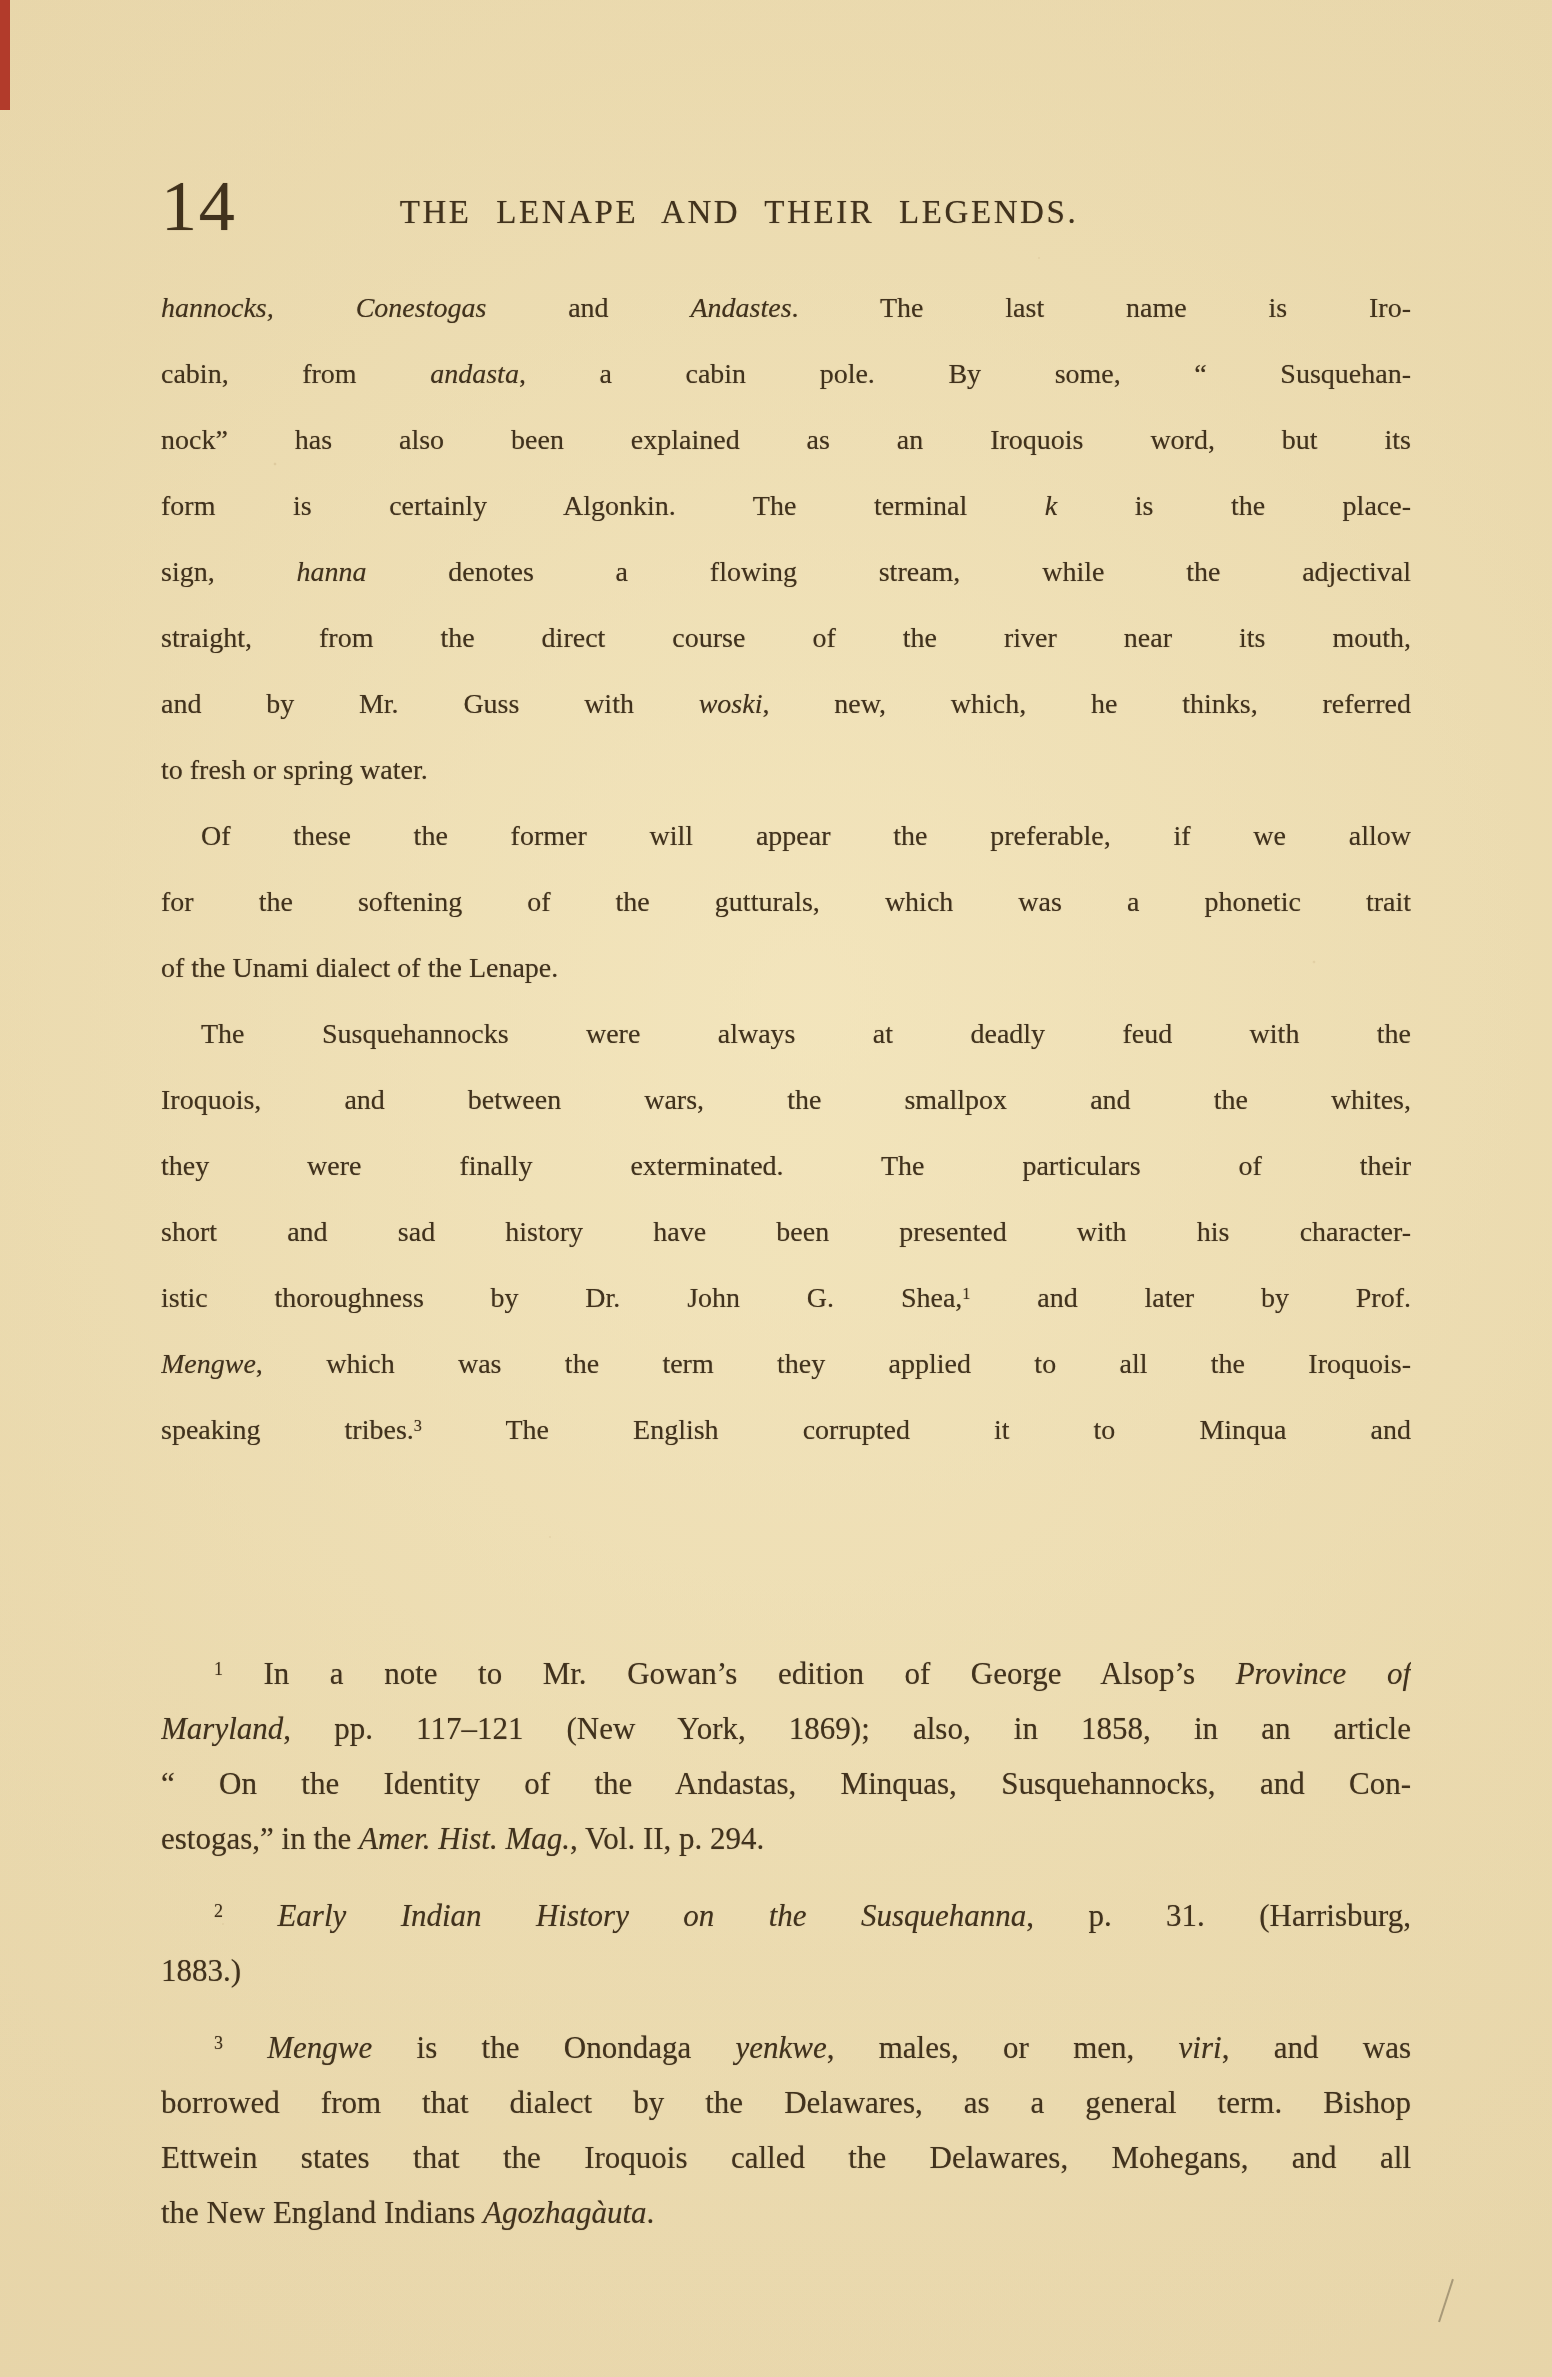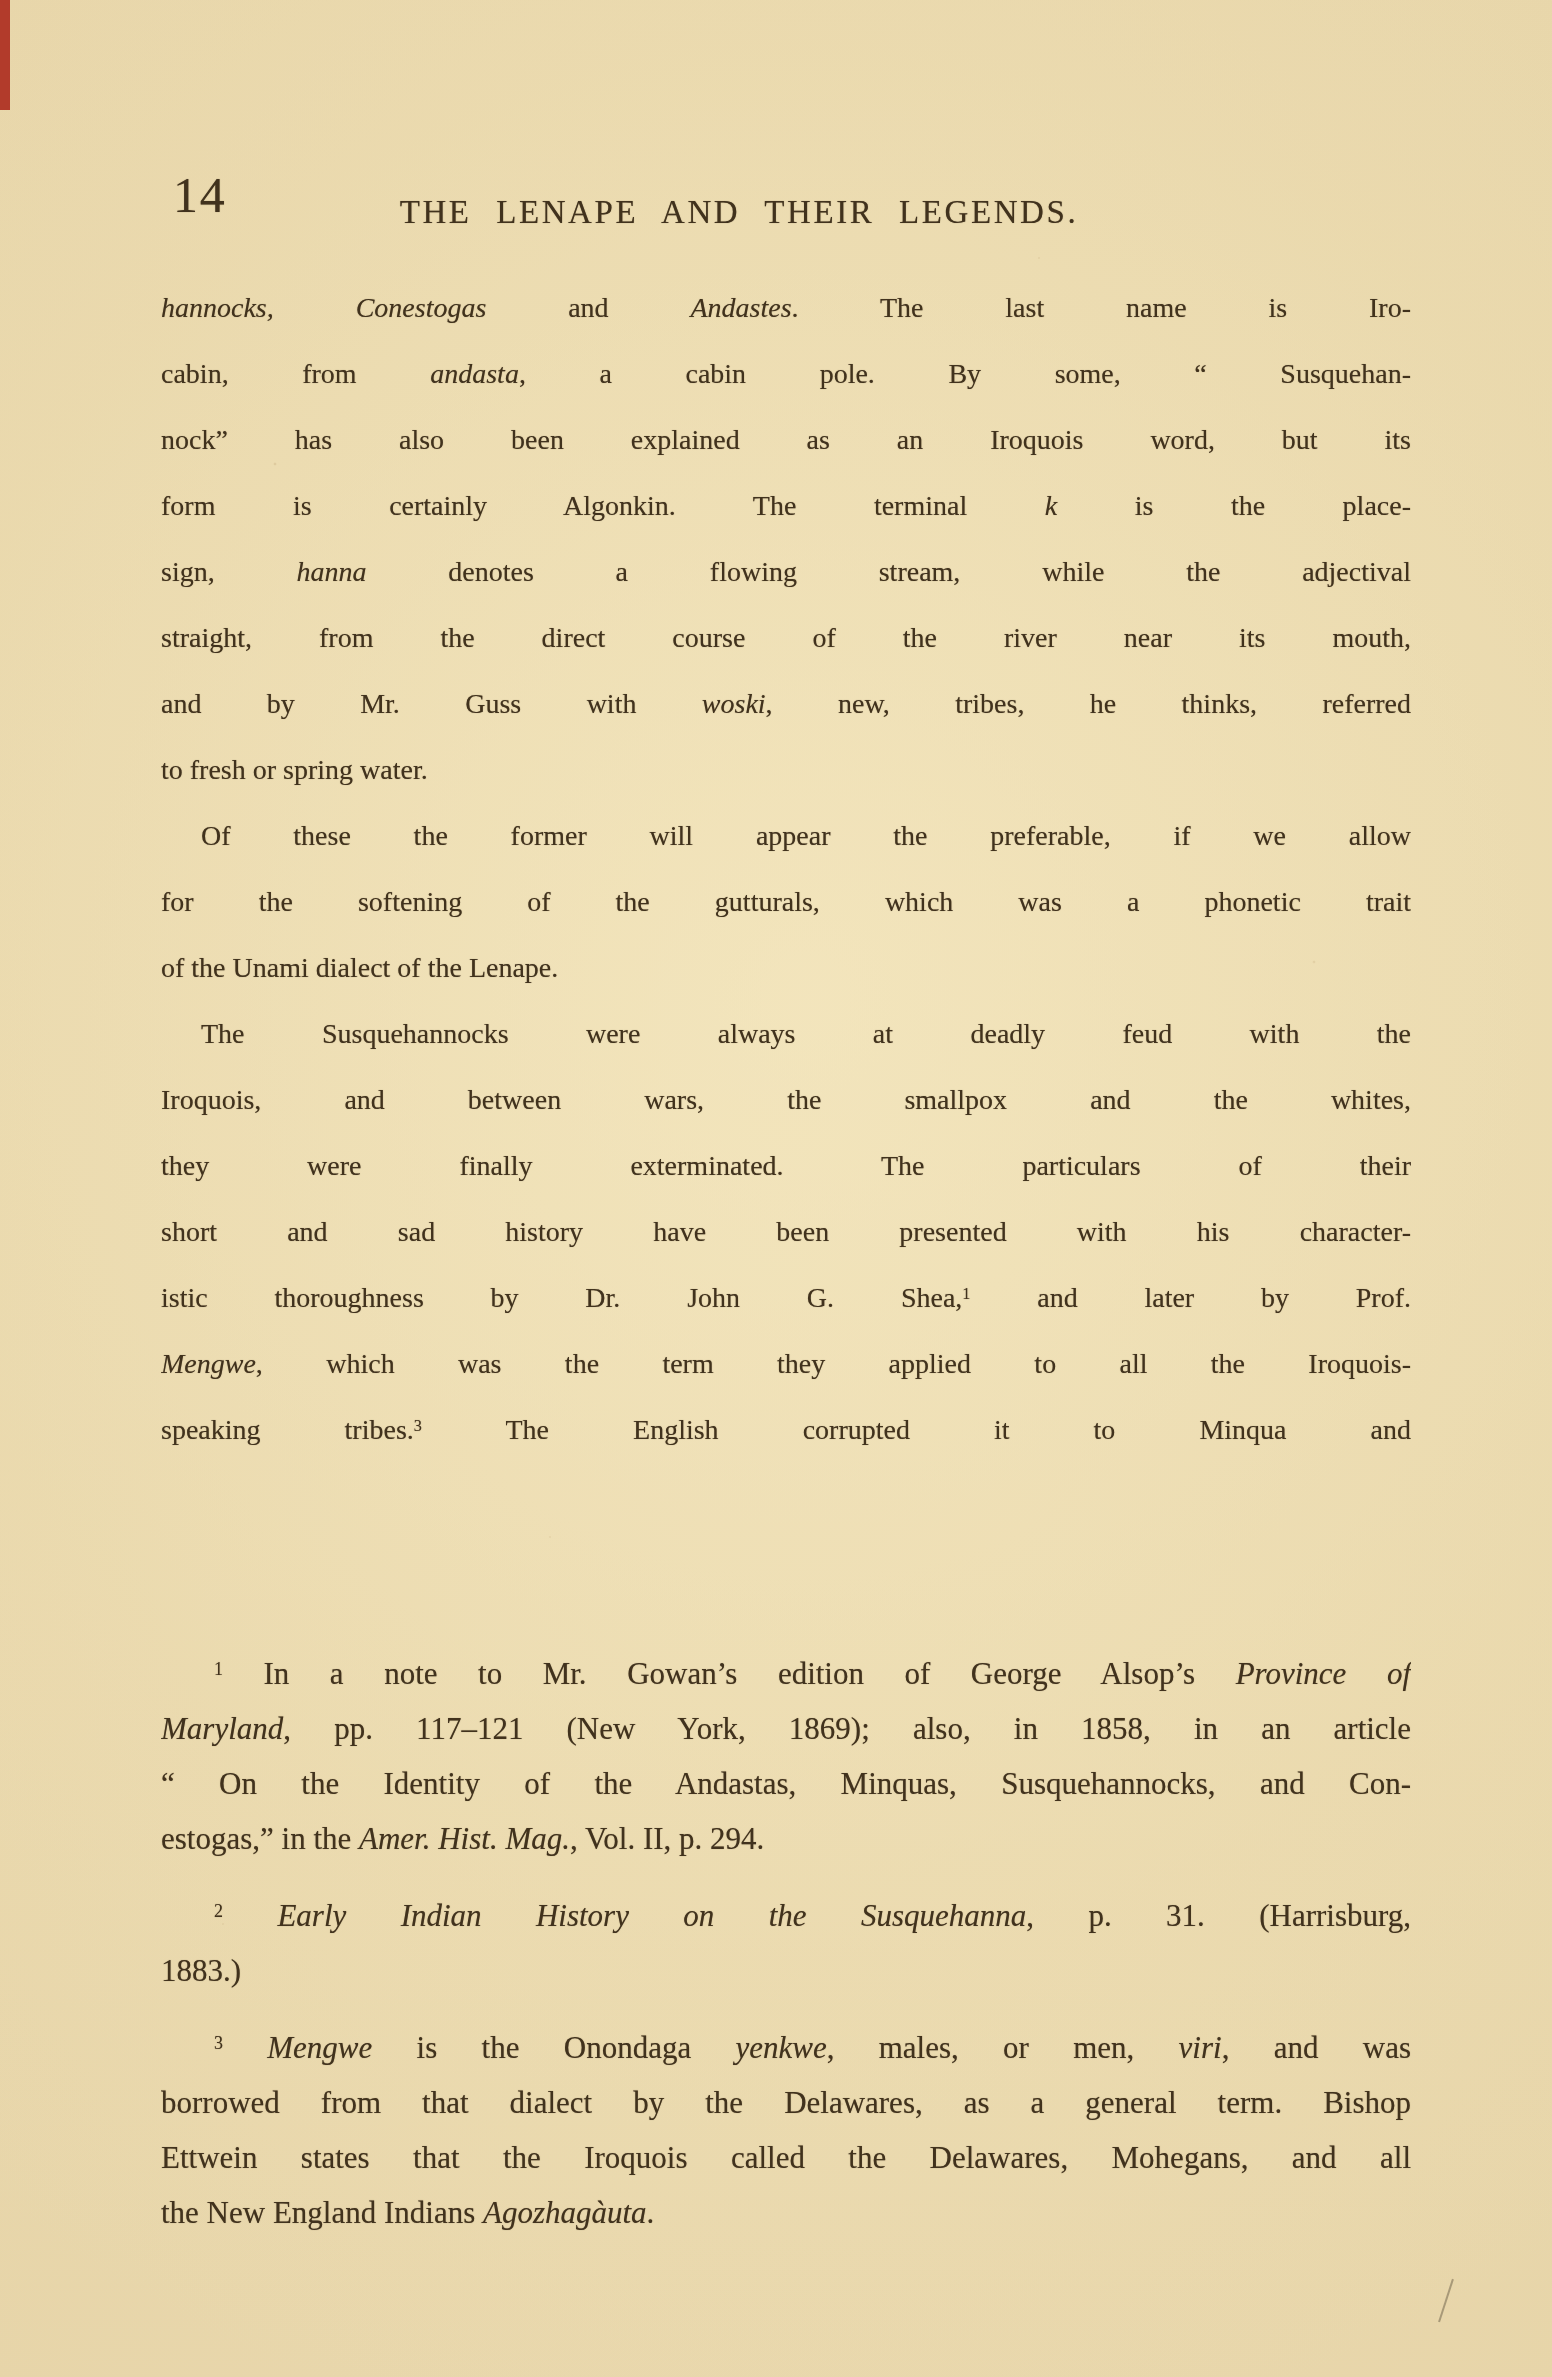--- a/index.html
+++ b/index.html
@@ -24,23 +24,22 @@
       radial-gradient(circle 2.6px at 1314px 962px, rgba(150,110,60,.2), rgba(0,0,0,0) 70%),
       radial-gradient(circle 1.7px at 550px 1537px, rgba(150,110,60,.2), rgba(0,0,0,0) 70%),
       radial-gradient(circle 2.6px at 842px 2104px, rgba(150,110,60,.18), rgba(0,0,0,0) 70%),
       radial-gradient(circle 1.7px at 223px 1924px, rgba(150,110,60,.2), rgba(0,0,0,0) 70%);
   }
   .red-mark{position:absolute;left:0;top:0;width:10.3px;height:110px;}
   .pen-mark{position:absolute;left:1445px;top:2278px;width:1.7px;height:45px;
     background:rgba(90,80,60,.45);transform:rotate(18deg);}
   .pagenum{
     position:absolute;left:161px;top:170px;
-    font-size:50px;line-height:1;letter-spacing:1.7px;
+    font-size:72px;line-height:1;letter-spacing:1.7px;
     text-shadow:0 0 0.9px rgba(65,50,29,.6);
-    margin-left:12px;
   }
   .running-title{
     position:absolute;left:114px;top:196px;width:1250px;
     text-align:center;font-size:33px;line-height:1;
     letter-spacing:2.6px;word-spacing:13.7px;
     text-shadow:0 0 0.9px rgba(65,50,29,.55);
   }
   #body-text{position:absolute;left:161px;top:275px;width:1250px;}
   #footnotes{position:absolute;left:161px;top:1646px;width:1250px;}
   .line{
@@ -65,21 +64,21 @@
   <span class="pagenum">14</span>
   <span class="running-title">THE LENAPE AND THEIR LEGENDS.</span>
   <div id="body-text">
       <div>
         <div class="line jl"><span class="it">hannocks,</span><span> </span><span class="it">Conestogas</span><span> and </span><span class="it">Andastes</span><span>. The last name is Iro-</span></div>
         <div class="line jl"><span>cabin, from </span><span class="it">andasta</span><span>, a cabin pole. By some, “ Susquehan-</span></div>
         <div class="line jl"><span>nock” has also been explained as an Iroquois word, but its</span></div>
         <div class="line jl"><span>form is certainly Algonkin. The terminal </span><span class="it">k</span><span> is the place-</span></div>
         <div class="line jl"><span>sign, </span><span class="it">hanna</span><span> denotes a flowing stream, while the adjectival</span></div>
         <div class="line jl"><span>straight, from the direct course of the river near its mouth,</span></div>
-        <div class="line jl"><span>and by Mr. Guss with </span><span class="it">woski</span><span>, new, tribes, he thinks, referred</span></div>
+        <div class="line jl"><span>and by Mr. Guss with </span><span class="it">woski</span><span>, new, which, he thinks, referred</span></div>
         <div class="line"><span>to fresh or spring water.</span></div>
       </div>
       <div>
         <div class="line jl ind"><span>Of these the former will appear the preferable, if we allow</span></div>
         <div class="line jl"><span>for the softening of the gutturals, which was a phonetic trait</span></div>
         <div class="line"><span>of the Unami dialect of the Lenape.</span></div>
       </div>
       <div>
         <div class="line jl ind"><span>The Susquehannocks were always at deadly feud with the</span></div>
         <div class="line jl"><span>Iroquois, and between wars, the smallpox and the whites,</span></div>

